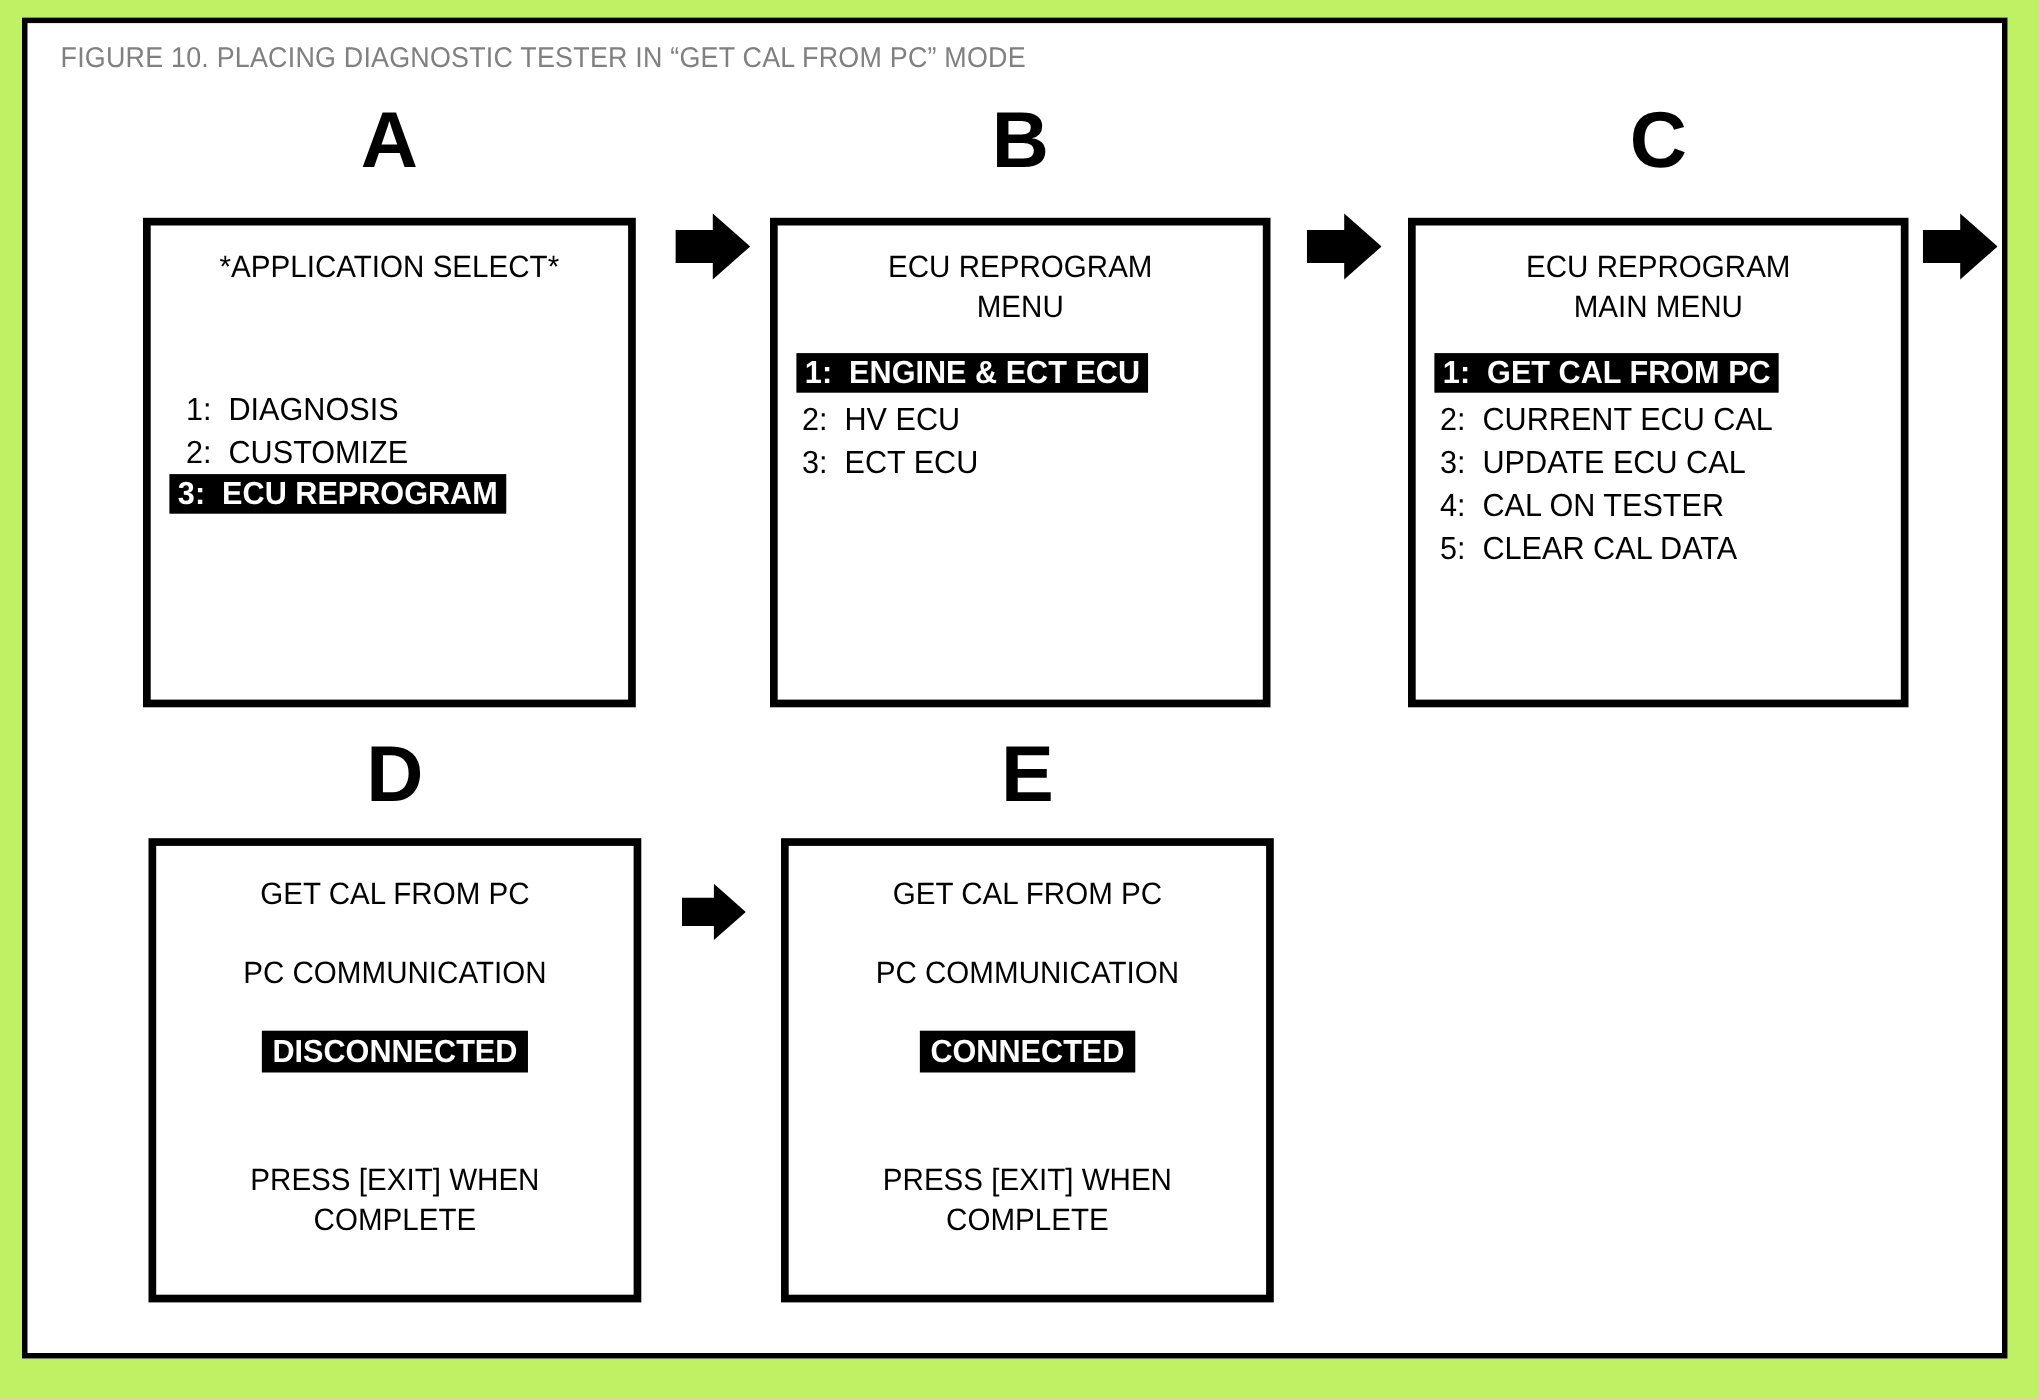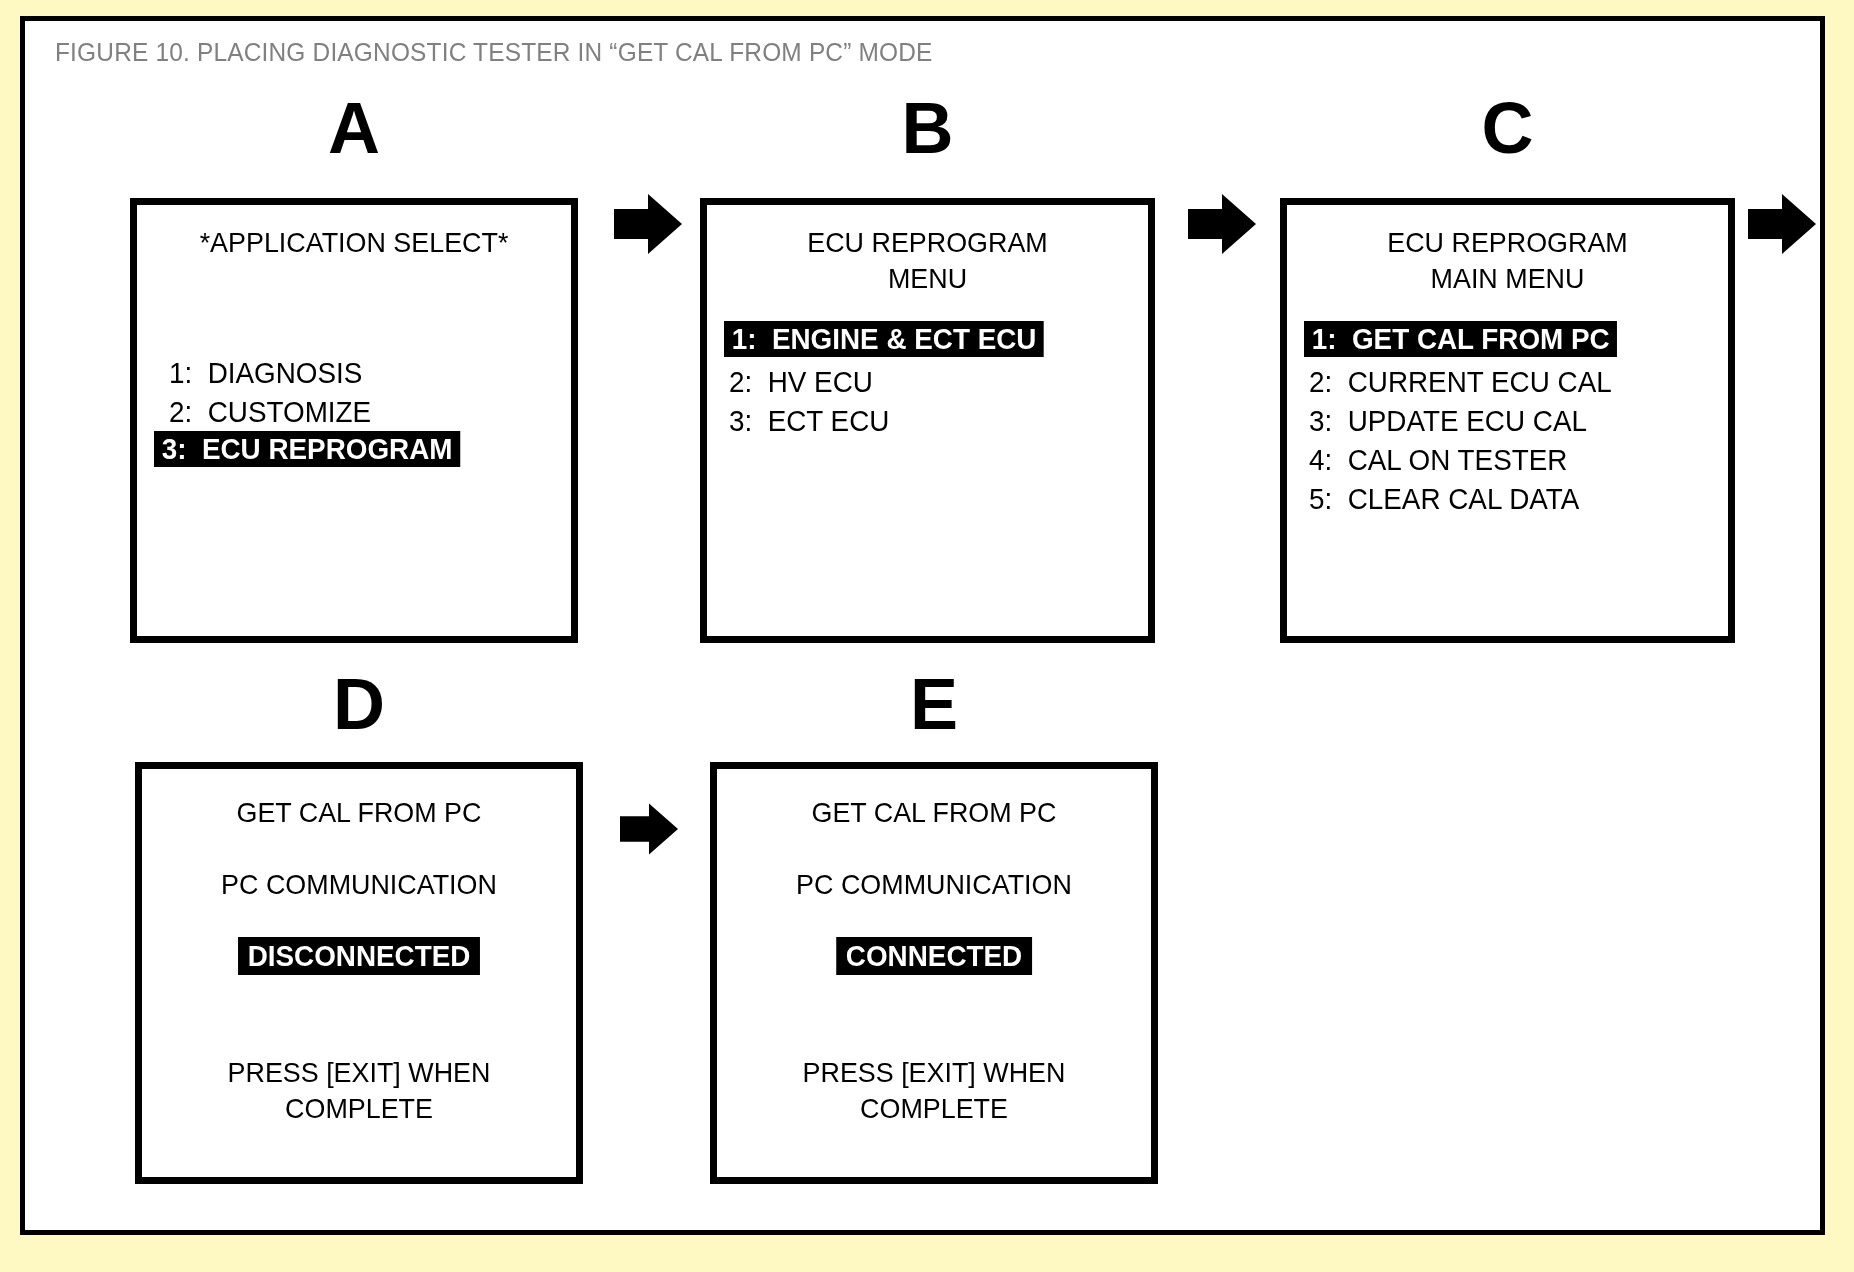--- a/index.html
+++ b/index.html
@@ -1,18 +1,18 @@
 <!DOCTYPE html>
 <html><head>
 <meta charset="utf-8">
 <style>
   html,body{margin:0;padding:0;background:#ffffff;}
   body{width:1854px;height:1272px;font-family:"Liberation Sans",sans-serif;-webkit-font-smoothing:antialiased;}
 
-  #figure-root{position:absolute;left:0;top:0;width:1854px;height:1272px;background:#fef9c3;}
+  #figure-root{position:absolute;left:0;top:0;width:1854px;height:1272px;background:#bef264;}
 
   
   .outer-frame{
     position:absolute;left:20px;top:16px;width:1805px;height:1219px;
     border:5px solid #000000;background:#ffffff;box-sizing:border-box;
   }
 
   
   .figure-title{
     position:absolute;left:55px;top:37px;

